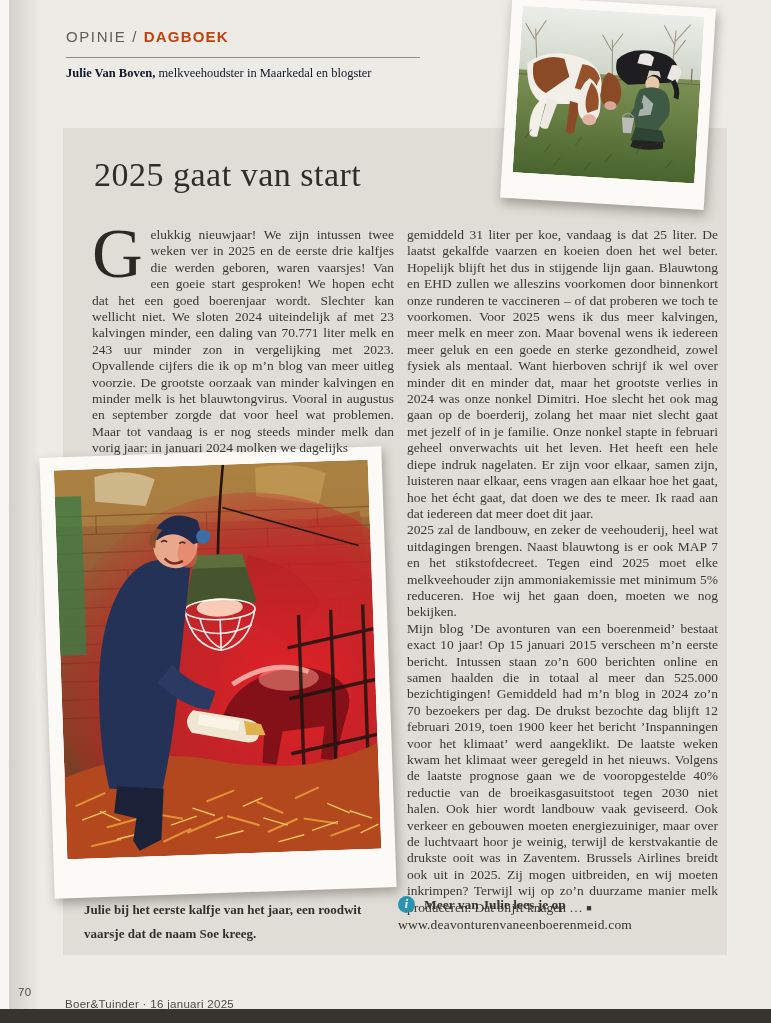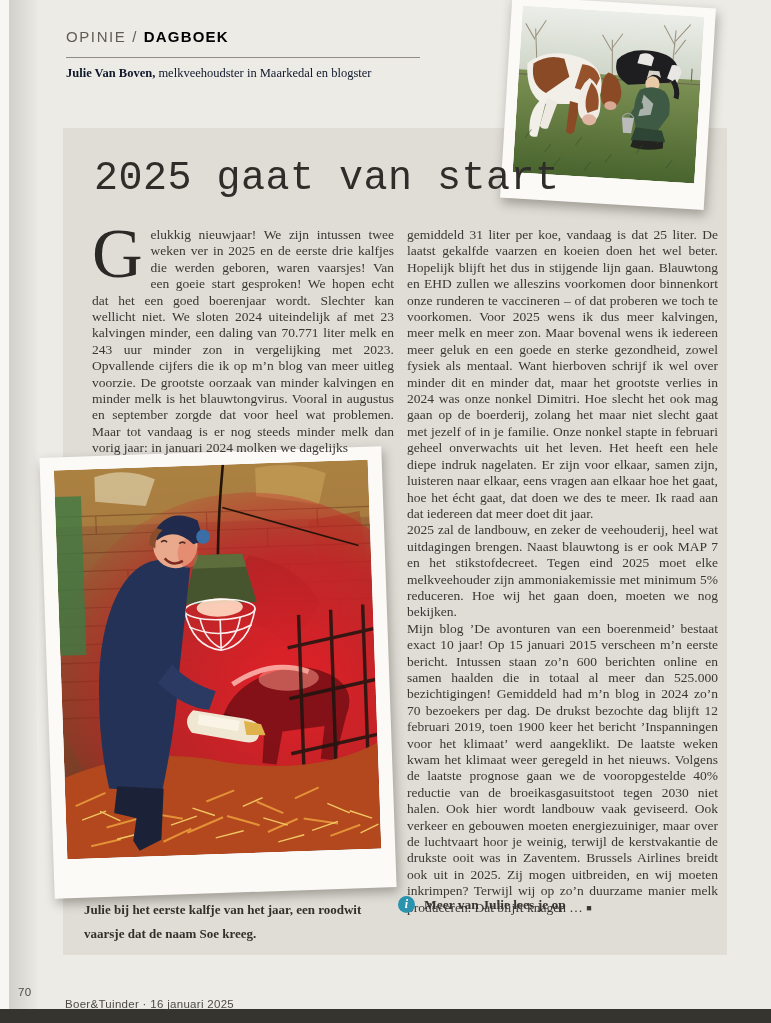--- a/index.html
+++ b/index.html
@@ -14,27 +14,27 @@
   .edge-band{position:absolute;left:9px;top:0;width:28px;height:1009px;
     background:linear-gradient(90deg,#d2d0cb,#e5e3de 80%,#eae8e3)}
   .page-edge-shadow{position:absolute;left:0;top:1009px;width:771px;height:14px;background:#36342f}
 
   
   .panel{position:absolute;left:63px;top:128px;width:664px;height:827px;background:#dfddd6;z-index:1}
 
   
   .kicker{position:absolute;left:66px;top:28px;z-index:2;
     font-family:"Liberation Sans",sans-serif;font-size:15px;letter-spacing:1.6px;color:#615d56}
-  .kicker .sub{font-weight:bold;color:#000000;letter-spacing:1.2px}
+  .kicker .sub{font-weight:bold;color:#c2410c;letter-spacing:1.2px}
   .kicker-rule{position:absolute;left:66px;top:57px;width:354px;height:1px;background:#8f8c85;z-index:2}
   .byline{position:absolute;left:66px;top:66px;z-index:2;font-size:12.5px;color:#0f172a}
   .byline .b{font-weight:bold}
 
   .page-title{position:absolute;left:94px;top:156px;z-index:4;
-    font-family:Liberation Mono, monospace;font-weight:400;font-size:40px;
+    font-family:Liberation Serif, serif;font-weight:400;font-size:34px;
     letter-spacing:.5px;color:#2f2d2a}
 
   
   .col{position:absolute;z-index:4;font-size:13.5px;line-height:16.4px;
     text-align:justify;color:#3a3734}
   .col p{margin:0}
   .col-left{left:92px;top:227px;width:302px}
   .col-right{left:407px;top:227px;width:311px}
   .dropcap{float:left;font-size:70px;line-height:49px;padding:2px 8px 0 0;color:#2b2926}
   .endmark{font-size:9px;letter-spacing:0;vertical-align:1px}
@@ -243,18 +243,19 @@
   </div>
 </div>
 
 <div class="caption">Julie bij het eerste kalfje van het jaar, een roodwit vaarsje dat de naam Soe kreeg.</div>
 
 <div class="info">
   <div class="info-row">
     <div class="info-icon">i</div>
     <span class="info-label">Meer van Julie lees je op</span>
   </div>
+  <div class="info-url">www.deavonturenvaneenboerenmeid.com</div>
 </div>
 
 <div class="footer">
   <span class="pn">70</span>
   <span class="mag">Boer&amp;Tuinder · 16 januari 2025</span>
 </div>
 
 </body></html>

